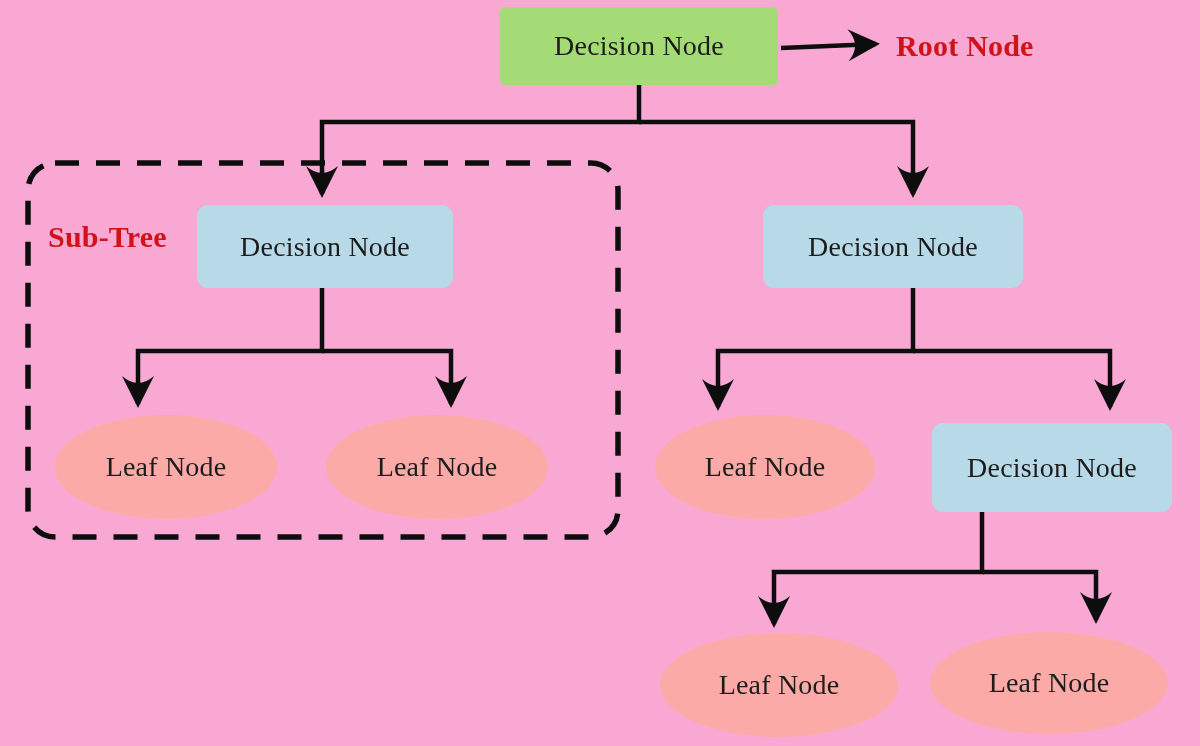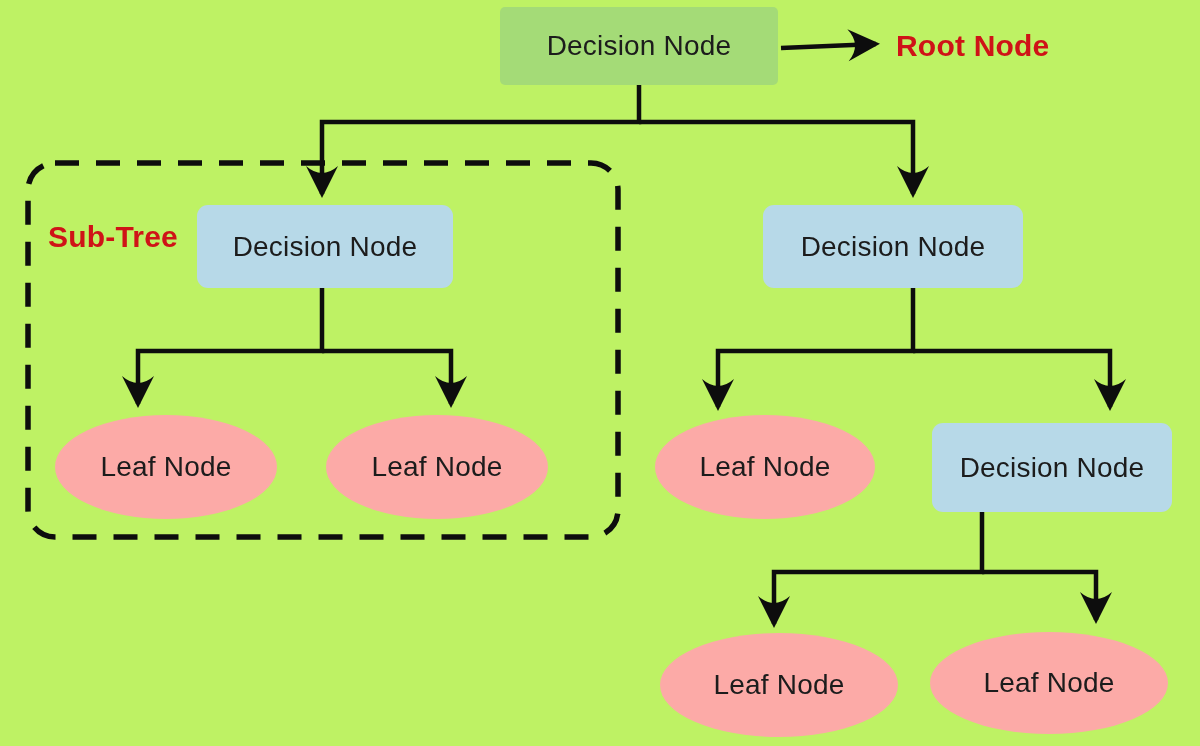--- a/index.html
+++ b/index.html
@@ -4,22 +4,22 @@
 <style>
   html, body {
     margin: 0;
     padding: 0;
     background: #ffffff;
   }
   .canvas {
     position: relative;
     width: 1200px;
     height: 746px;
-    background: #bef264;
-    font-family: Liberation Sans, sans-serif;
+    background: #f9a8d4;
+    font-family: Liberation Serif, serif;
     overflow: hidden;
   }
   .edge-layer {
     position: absolute;
     left: 0;
     top: 0;
     width: 1200px;
     height: 746px;
   }
   .node {

